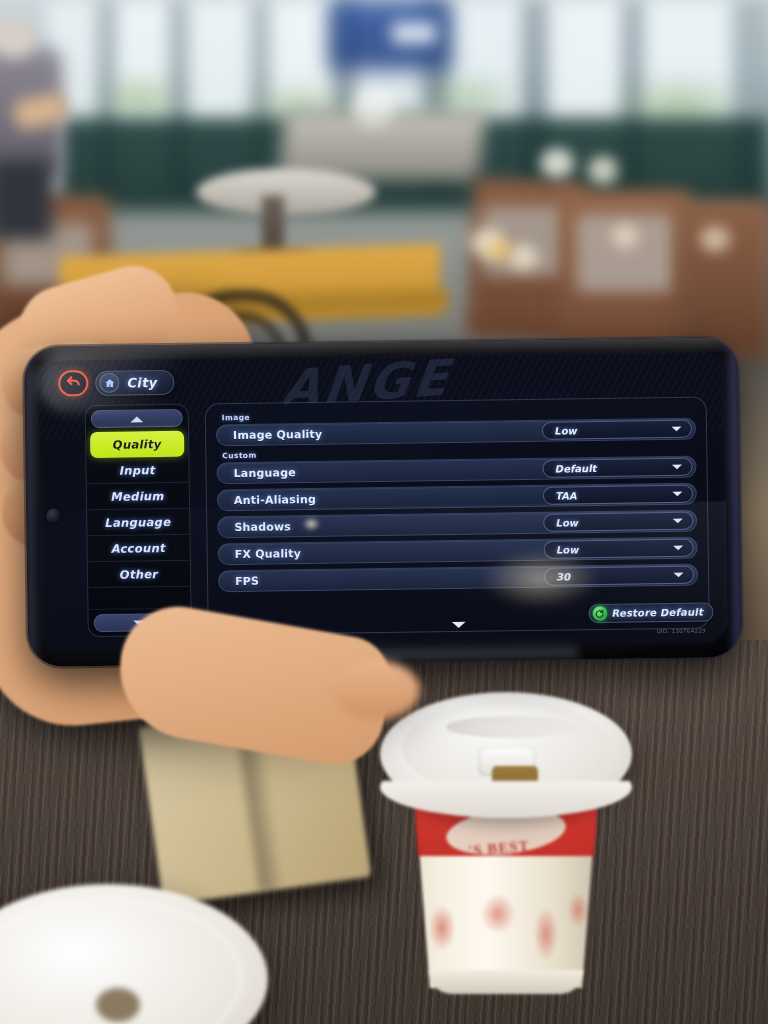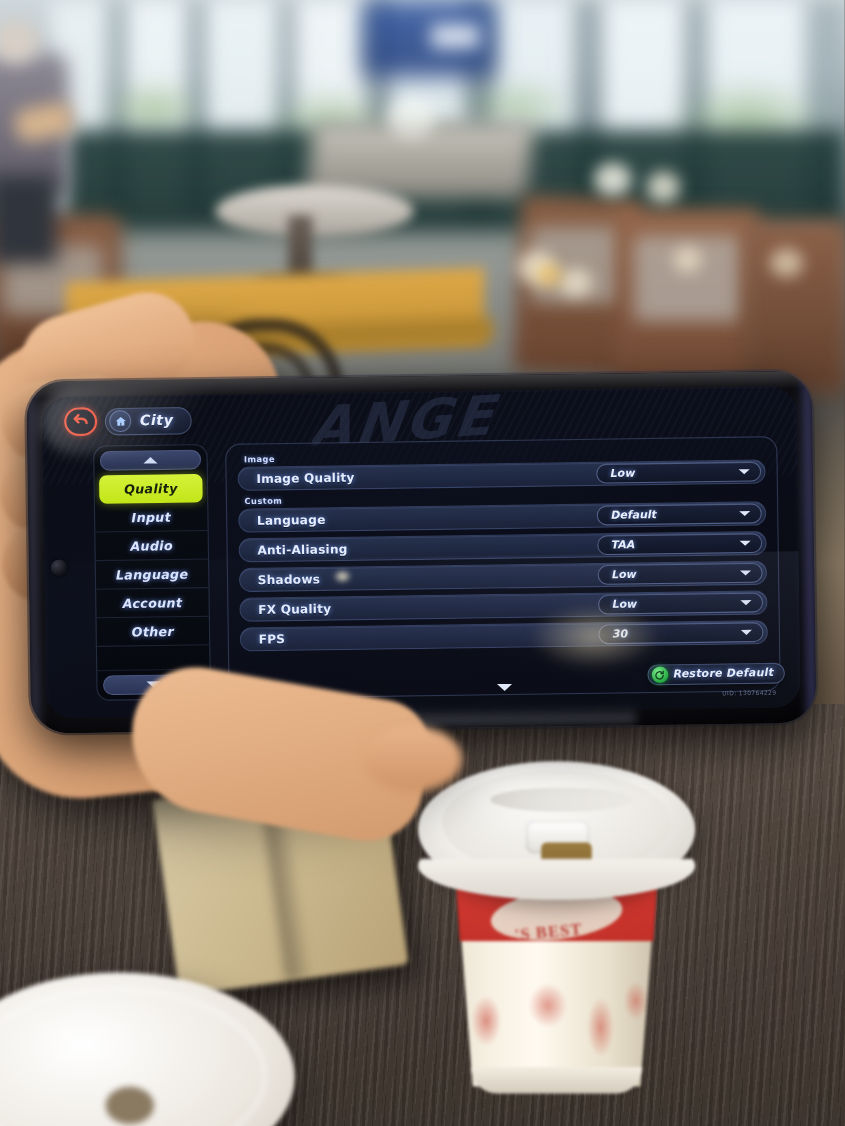--- a/index.html
+++ b/index.html
@@ -693,21 +693,21 @@
       </div>
 
       <div class="nav-list">
         <div class="nav-item active">
           <span>Quality</span>
         </div>
         <div class="nav-item">
           <span>Input</span>
         </div>
         <div class="nav-item">
-          <span>Audio</span>
+          <span>Medium</span>
         </div>
         <div class="nav-item">
           <span>Language</span>
         </div>
         <div class="nav-item">
           <span>Account</span>
         </div>
         <div class="nav-item">
           <span>Other</span>
         </div>

